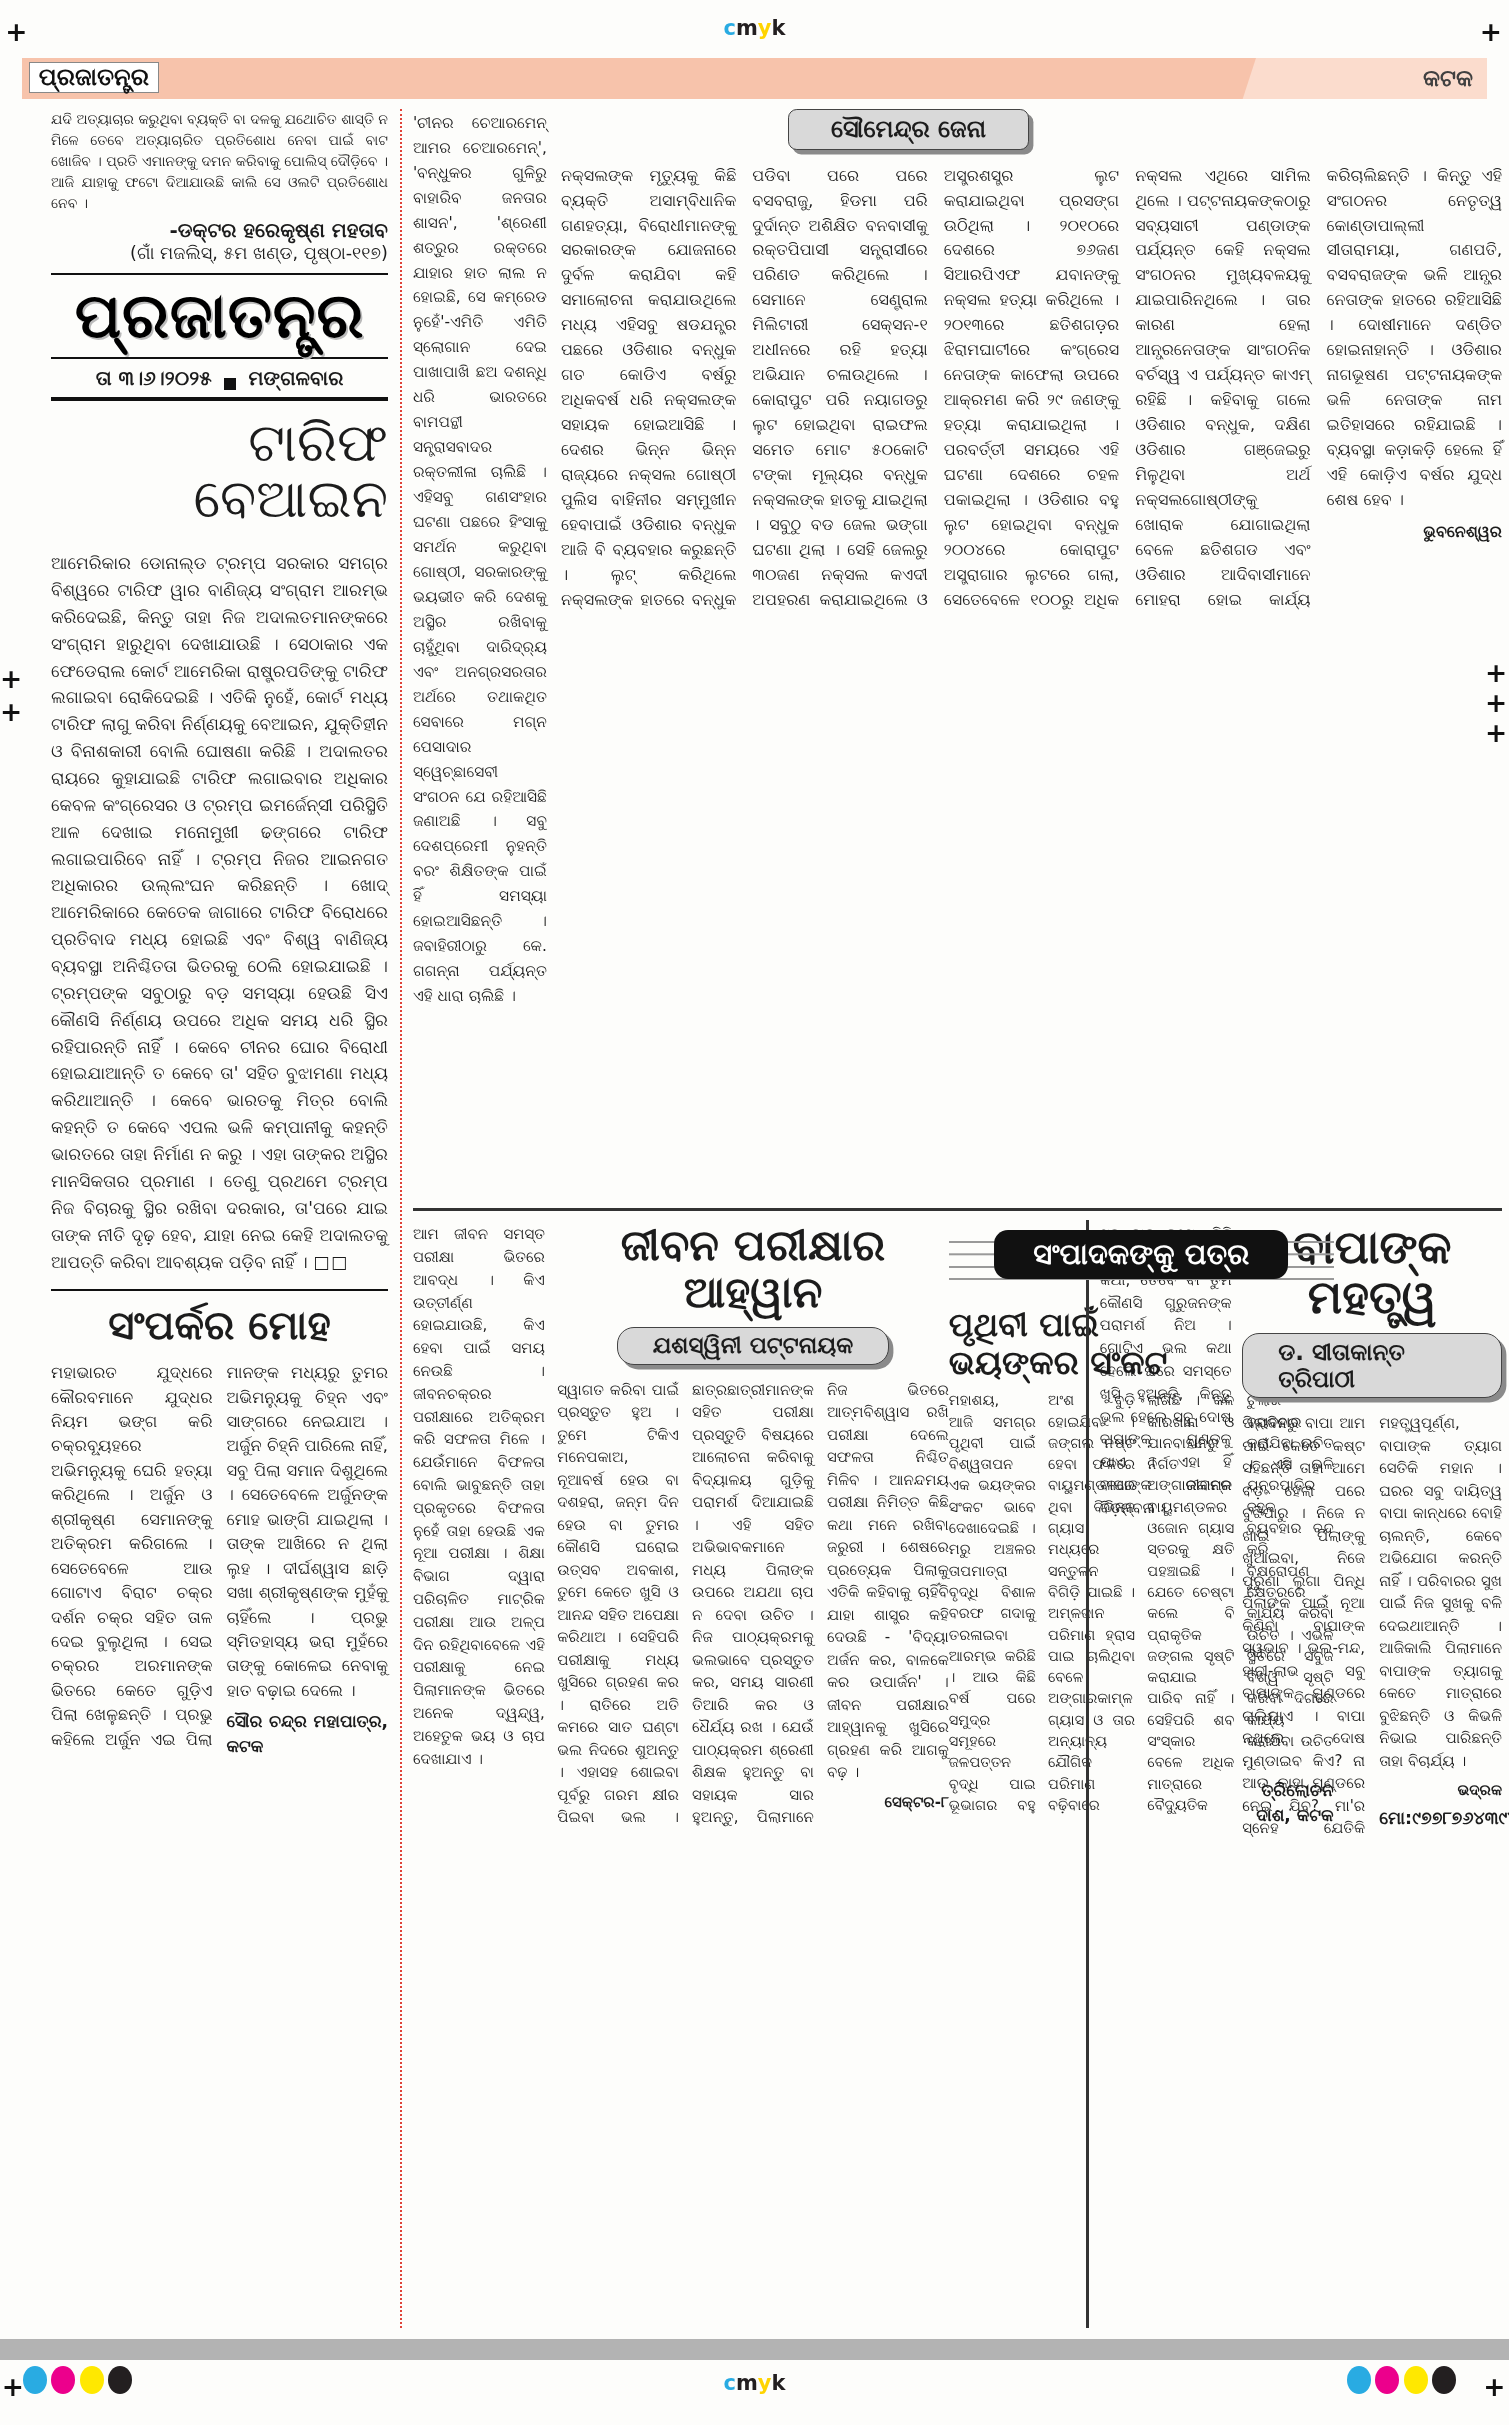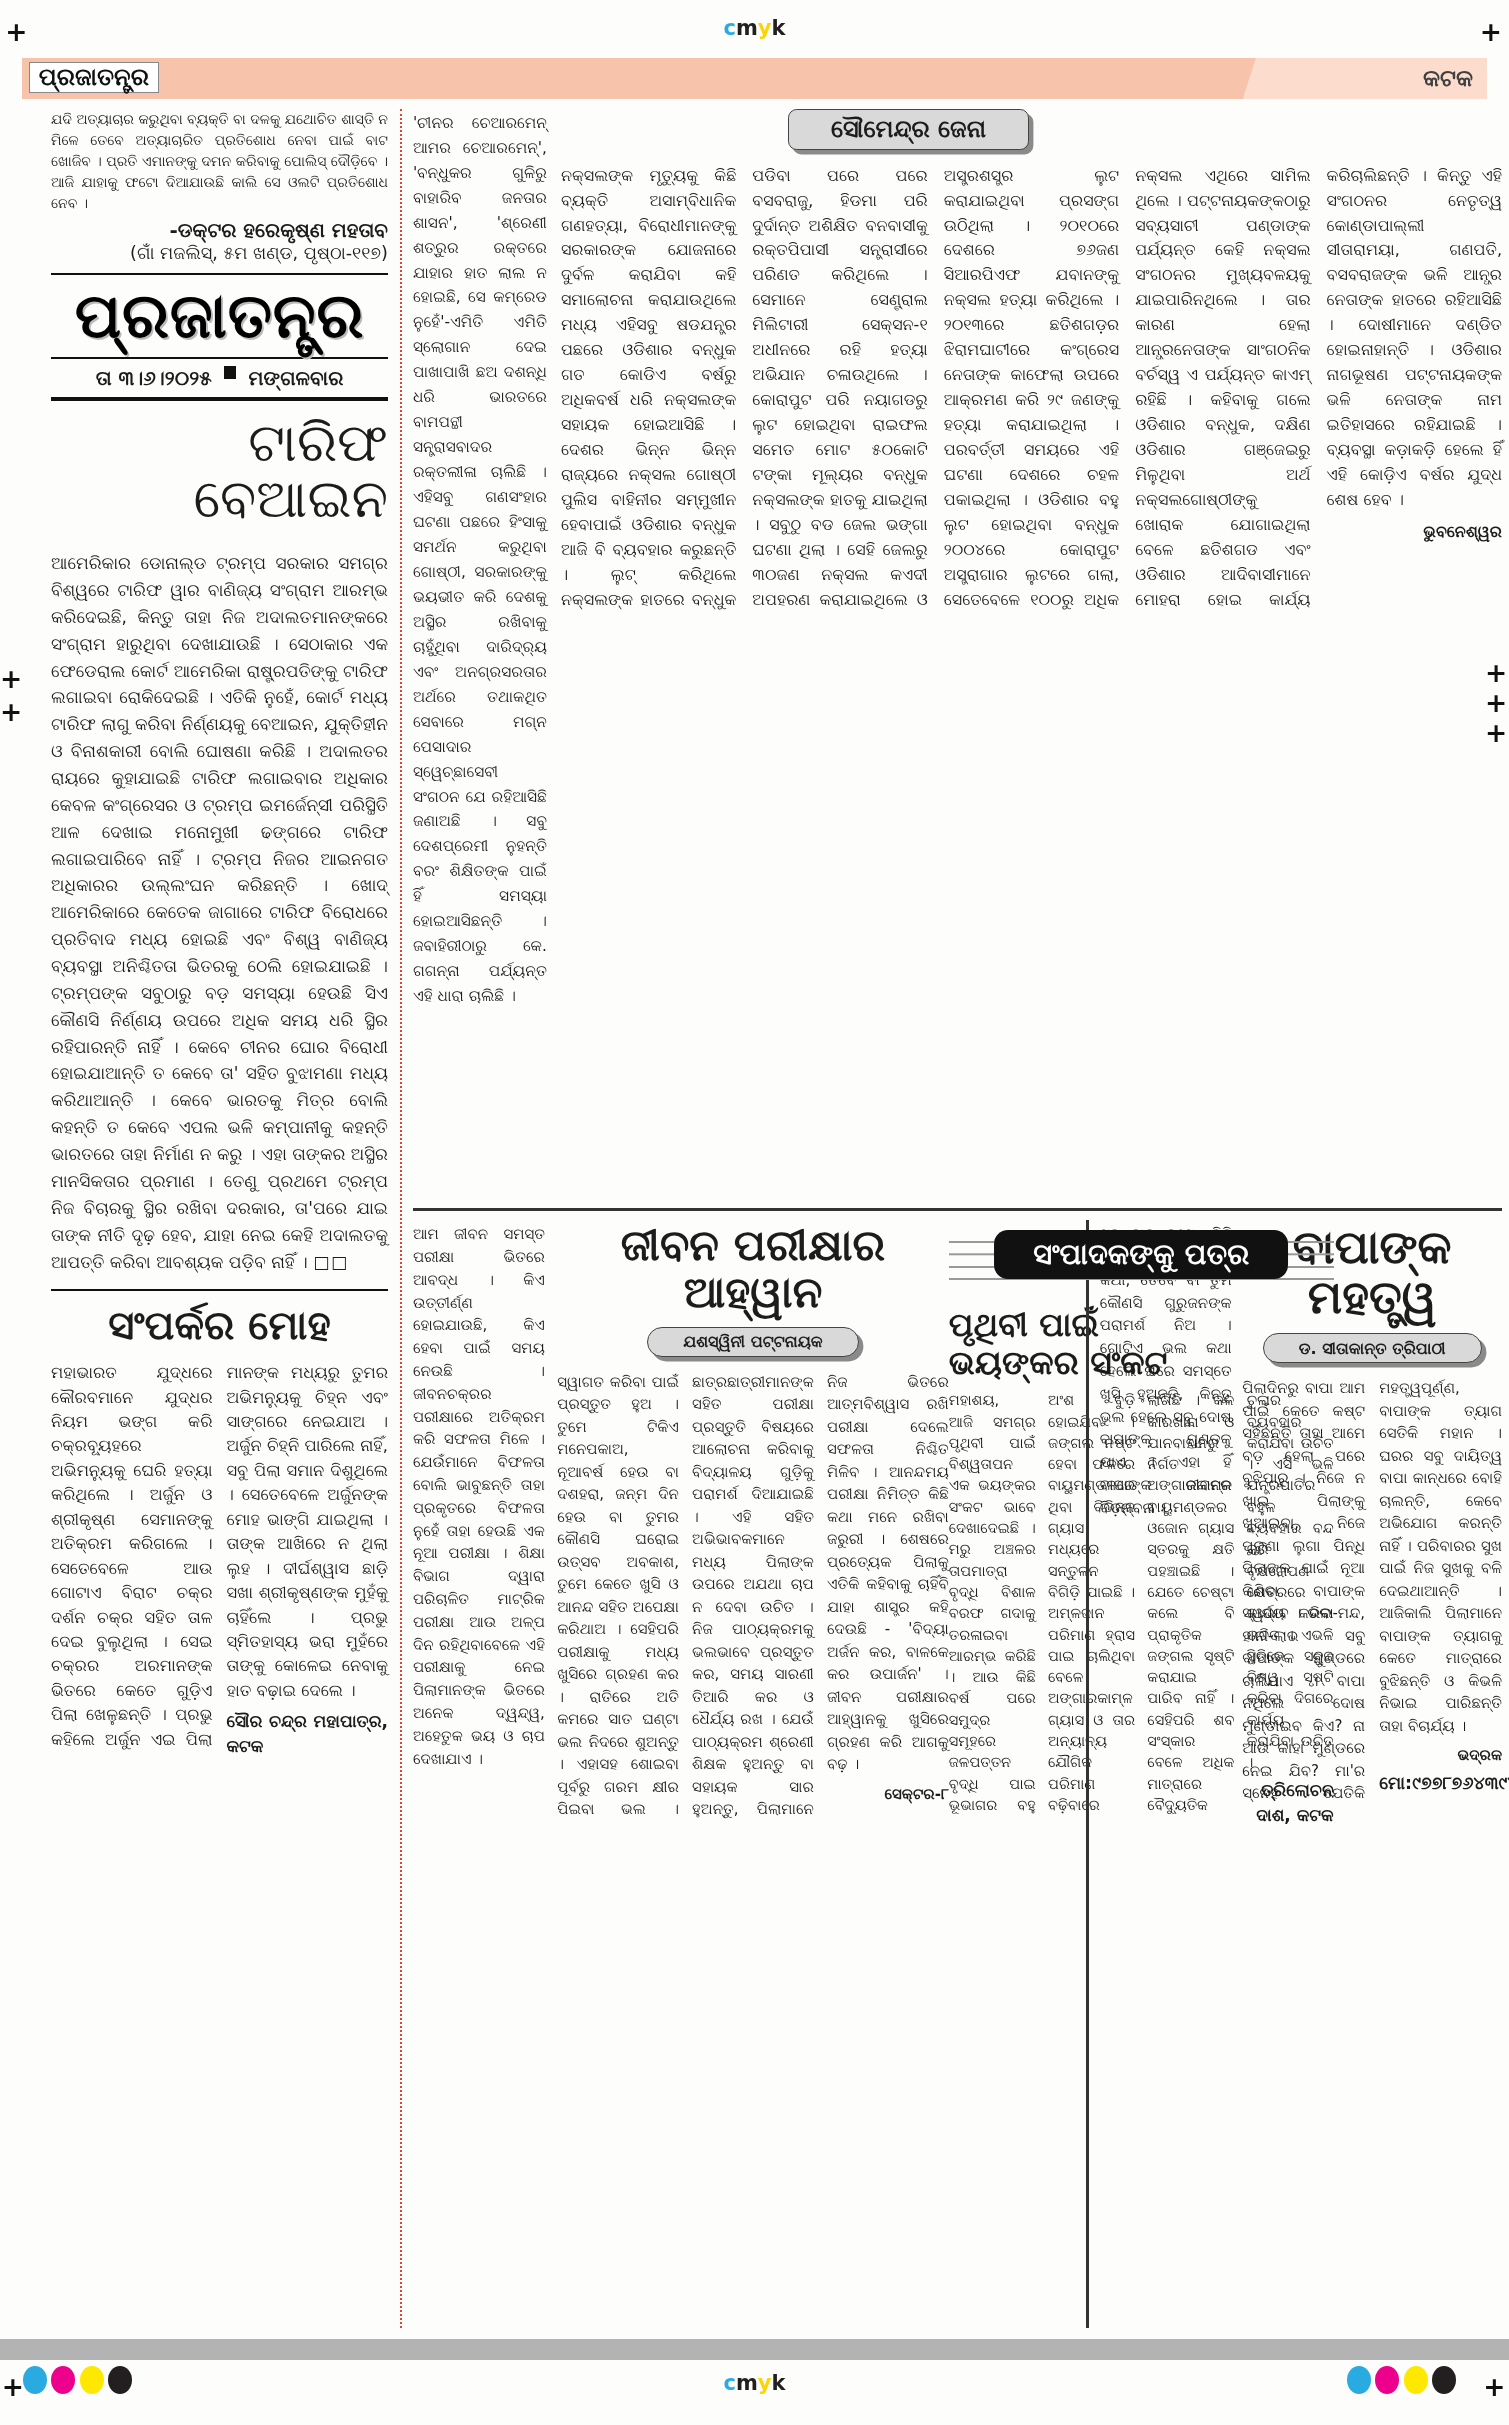--- a/index.html
+++ b/index.html
@@ -17,21 +17,21 @@
   .left-col{width:337px;flex:none;display:flex;flex-direction:column;}
   .dotted-sep{flex:none;width:0;border-left:2.6px dotted #e04238;margin:0 10.6px 0 12.3px;}
   .right-region{flex:1;min-width:0;display:flex;flex-direction:column;}
   .quote-block{font-size:14px;line-height:1.5;text-align:justify;}
   .quote-attrib{text-align:right;font-weight:bold;font-size:20px;margin-top:3.5px;}
   .quote-src{text-align:right;font-size:17.6px;margin:1.8px 0 8.8px;}
   .ed-mast{border-top:2.6px solid #111;padding-top:7px;text-align:center;}
   .ed-logo{font-size:62px;font-weight:800;line-height:1.1;color:#000;letter-spacing:0.9px;
            text-shadow:1.8px 1.8px 0 #bbb;}
   .ed-dateline{border-top:2.6px solid #111;border-bottom:4.4px solid #111;margin-top:7px;padding:7px 0;
-           font-size:20px;font-weight:bold;display:flex;justify-content:center;align-items:flex-start;gap:12.3px;}
+           font-size:20px;font-weight:bold;display:flex;justify-content:center;align-items:flex-end;gap:12.3px;}
   .sq{width:12.3px;height:12.3px;background:#111;display:inline-block;}
   .ed-headline{font-size:53px;font-weight:400;text-align:right;margin:14px 0 10.6px;line-height:1.05;}
   .ed-body{font-size:17px;line-height:1.58;text-align:justify;margin-top:13px;}
   .endmark{font-weight:bold;letter-spacing:1.8px;}
   .rel-rule{border-top:2.6px solid #111;margin:14px 0 3.5px;}
   .rel-headline{text-align:center;font-size:40px;font-weight:600;margin:7px 0 12.3px;}
   .rel-body{column-count:2;column-gap:14px;font-size:16.3px;line-height:1.5;text-align:justify;flex:1;}
   .sign-strong{display:block;font-weight:bold;margin-top:5.3px;font-size:17px;}
   .top-band{display:flex;height:1092px;}
   .slogan-col{width:134px;flex:none;font-size:15.4px;line-height:1.62;text-align:justify;padding-top:1.8px;}
@@ -42,21 +42,21 @@
   .byline-main{transform:translateX(-123px);}
   .main-body{flex:1;column-count:5;column-gap:16px;font-size:16px;line-height:1.56;text-align:justify;}
   .signoff-right{display:block;text-align:right;font-weight:bold;margin-top:7px;}
   .band-rule{border-top:3.5px solid #333;margin:7px 0 8.8px;}
   .middle-band{flex:1;display:flex;min-height:0;}
   .exam-wrap{width:663px;flex:none;display:flex;flex-direction:row;}
   .exam-article{display:flex;height:730px;}
   .side-col{width:132px;flex:none;font-size:15px;line-height:1.52;text-align:justify;padding-top:3.5px;}
   .art-main{flex:1;min-width:0;padding-left:12.3px;display:flex;flex-direction:column;}
   .mid-headline{font-size:43px;font-weight:700;text-align:center;margin:1.8px 0 10.6px;line-height:1.1;}
-  .byline-mid{padding:4.4px 35px;font-size:16px;border-radius:17px;}
+  .byline-mid{padding:4.4px 35px;font-size:23px;border-radius:17px;}
   .mid-body{flex:1;column-count:3;column-gap:13.2px;font-size:15px;line-height:1.5;text-align:justify;}
   .letters-section{margin-top:10.6px;flex:1;display:flex;flex-direction:column;}
   .letters-header{position:relative;height:69px;flex:none;text-align:center;}
   .letters-header::before{content:"";position:absolute;left:0;right:0;top:10.6px;height:1.8px;background:#999;
       box-shadow:0 12.3px 0 #999,0 25px 0 #999,0 37px 0 #999;}
   .letters-title{position:absolute;left:50%;top:0;transform:translateX(-50%);background:#111;color:#fff;
       font-size:29px;font-weight:bold;padding:7px 39px;border-radius:14px;white-space:nowrap;}
   .letter-headline{font-size:33px;font-weight:700;margin:7px 0 7px;width:62%;line-height:1.15;}
   .letter-body{column-count:4;column-gap:12.3px;font-size:14.6px;line-height:1.46;text-align:justify;flex:1;}
   .salutation{display:block;}

